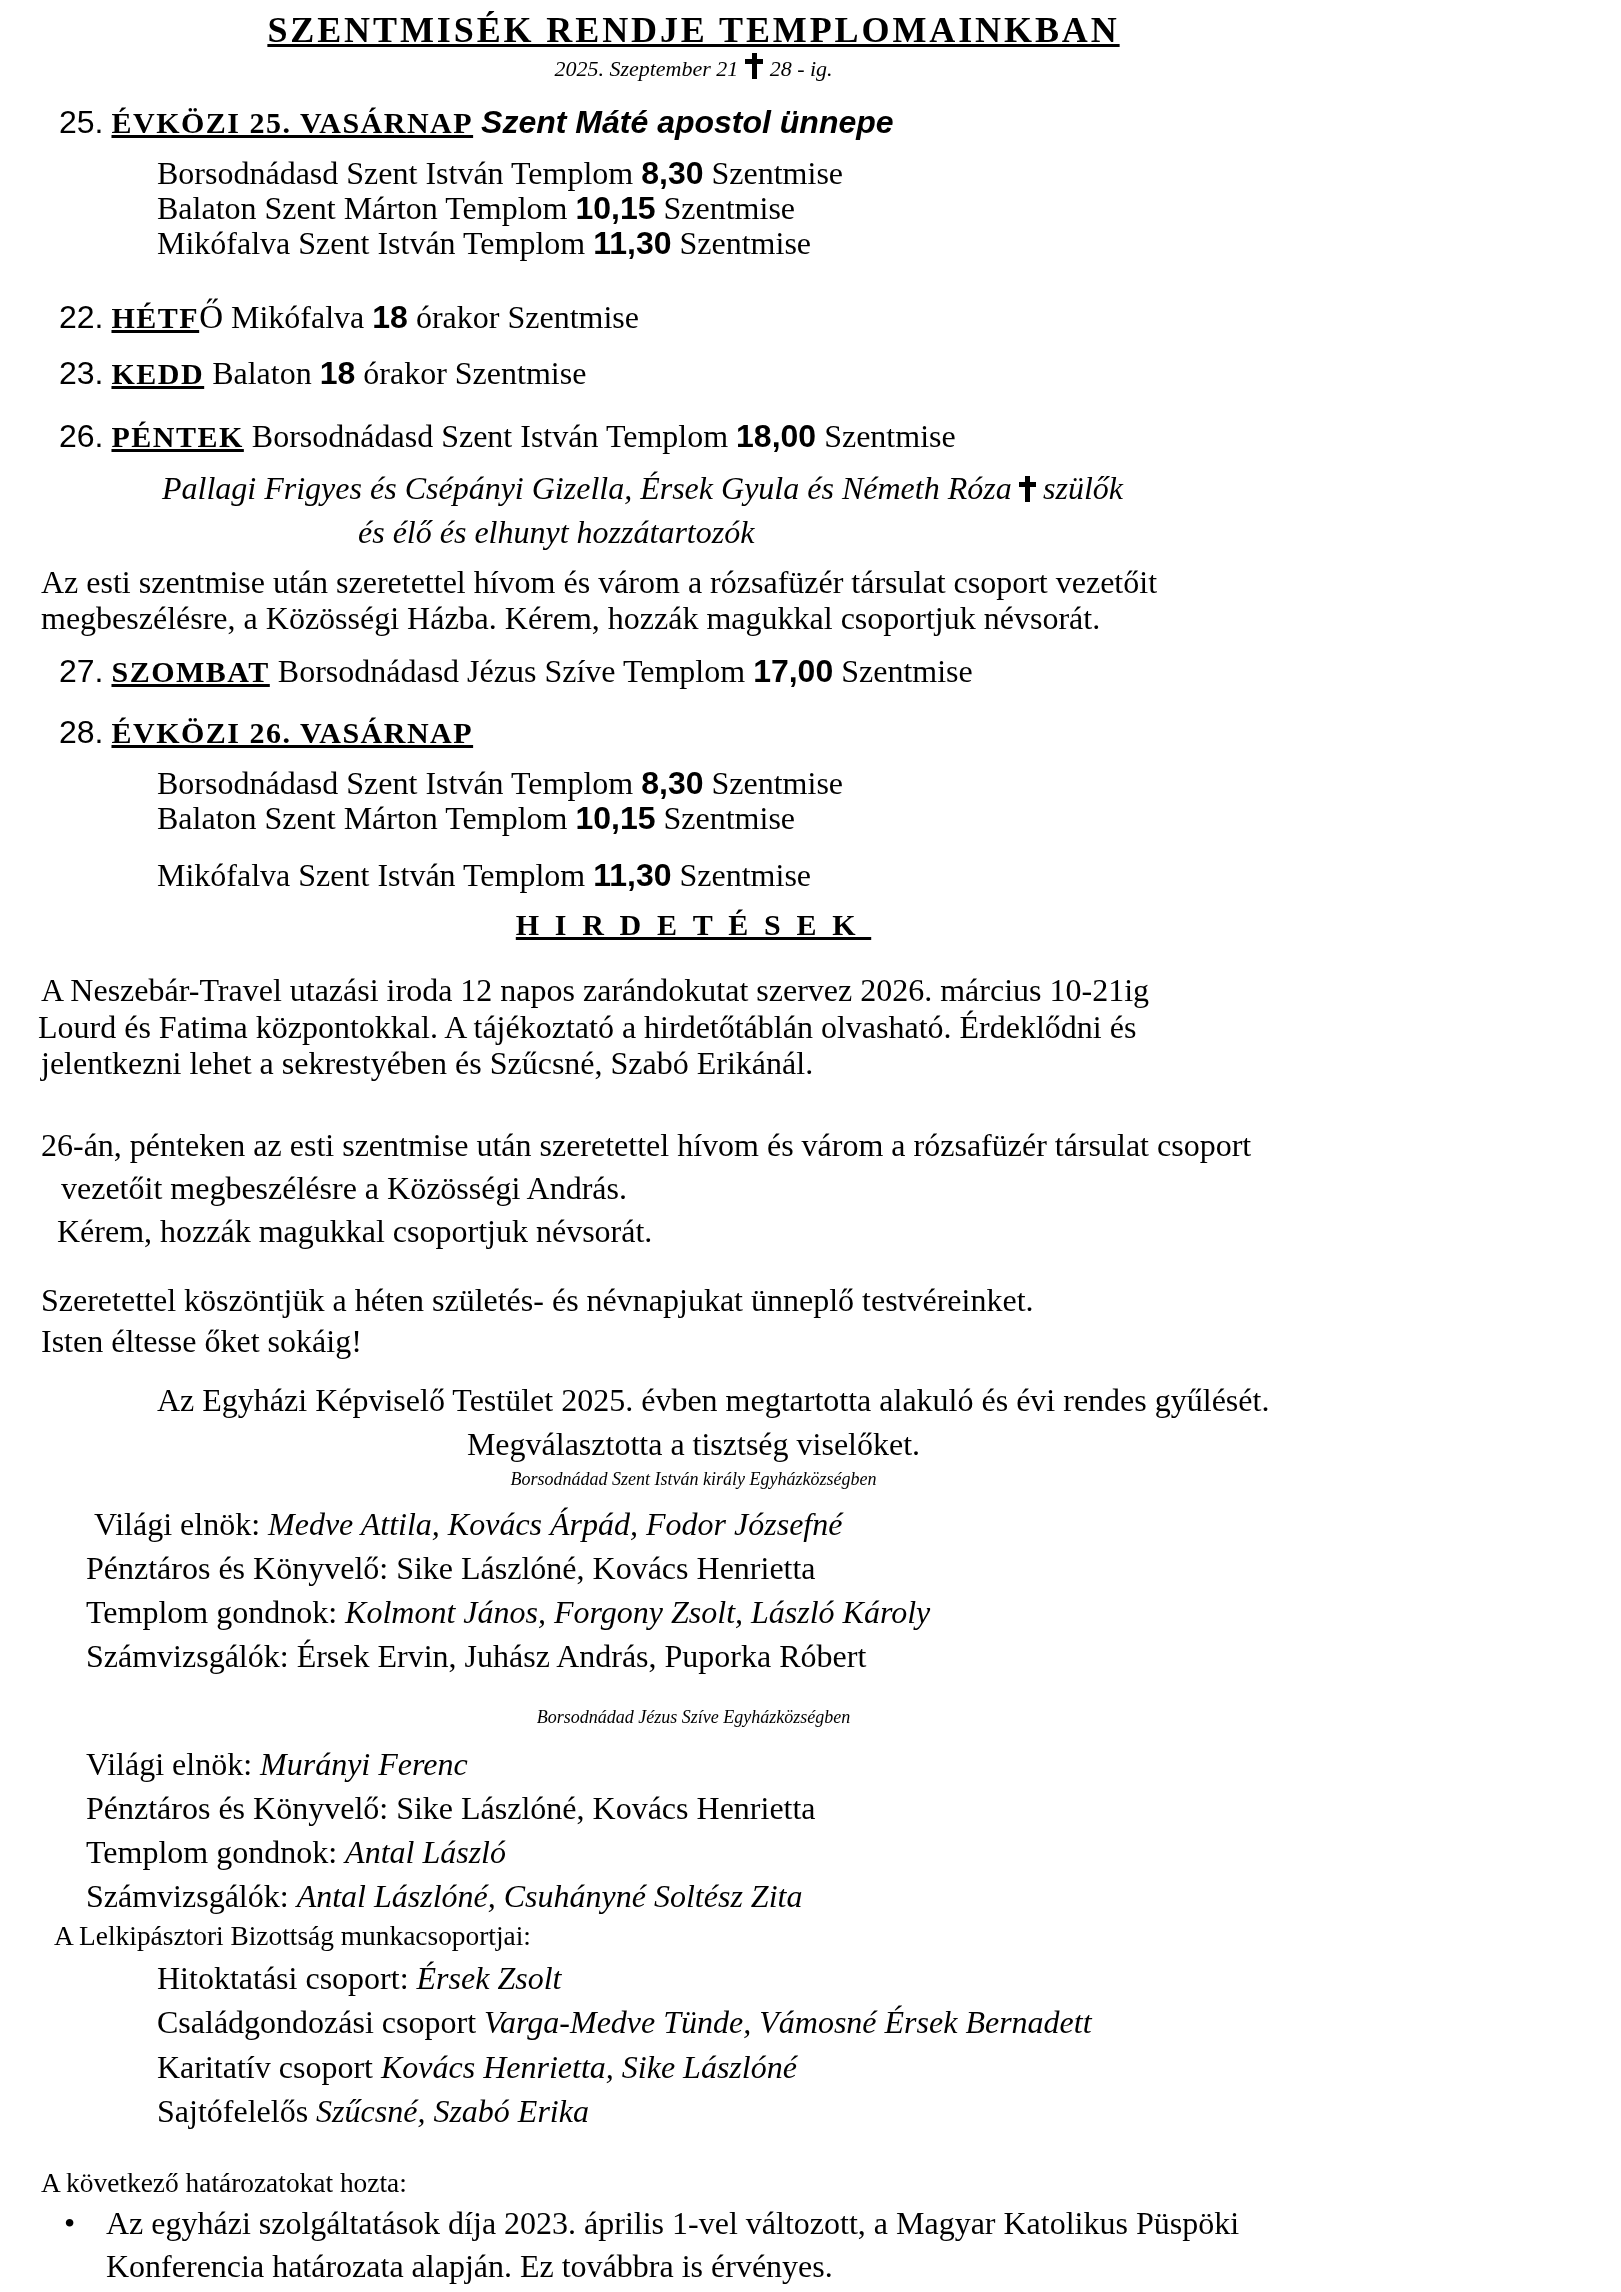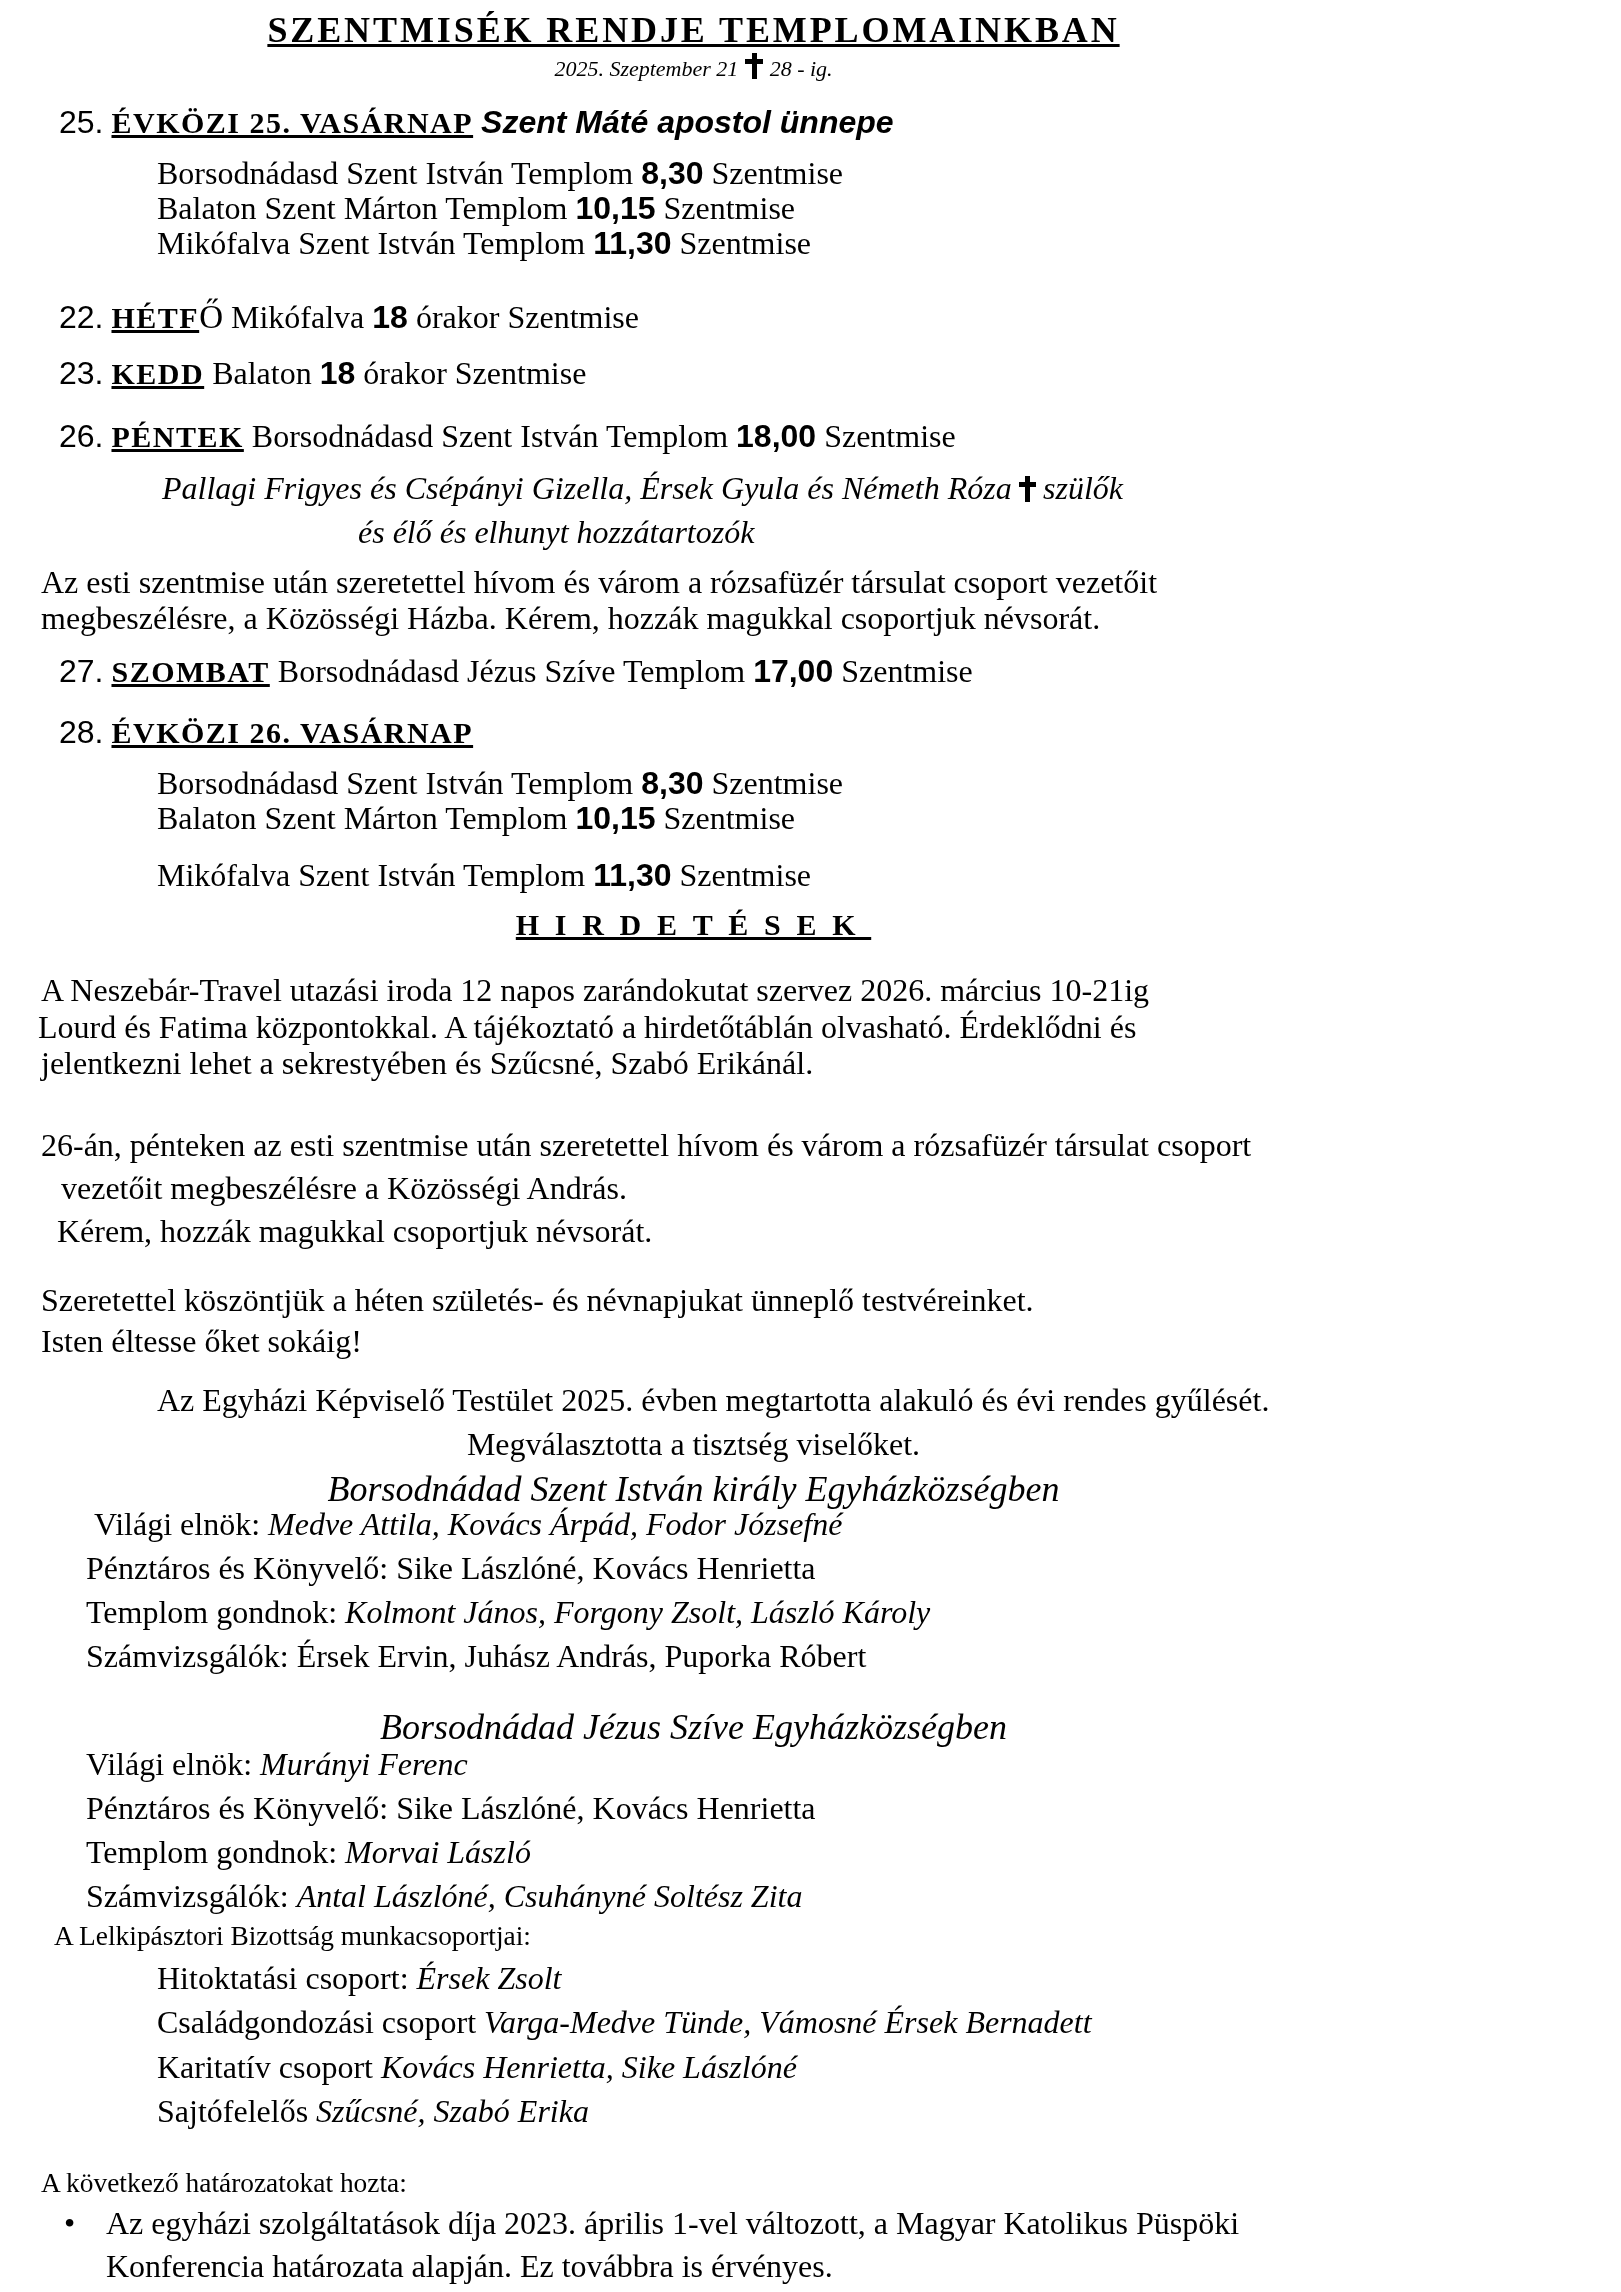--- a/index.html
+++ b/index.html
@@ -14,21 +14,21 @@
     font-family:"Liberation Serif",serif;font-weight:700;
     text-decoration:underline;letter-spacing:1.5px;font-size:30px;
   }
   .title-deco{font-size:36px;letter-spacing:2.9px;}
   .hird-deco{font-size:30px;letter-spacing:15.7px;}
   .num{font-family:"Liberation Sans",sans-serif;font-size:32px;}
   .time{font-family:"Liberation Sans",sans-serif;font-weight:700;font-size:32px;}
   .feast{font-family:"Liberation Sans",sans-serif;font-style:italic;font-weight:700;font-size:32px;}
   .it{font-style:italic;}
   .subtitle{font-style:italic;font-size:22px;}
-  .ph{font-style:italic;font-size:36px;}
+  .ph{font-style:italic;font-size:18px;}
   .small{font-size:27.4px;}
   .dayplain{font-size:33px;font-weight:400;text-decoration:none;letter-spacing:0;}
   .cross-icon{display:inline-block;position:relative;width:17.6px;height:25.5px;vertical-align:-2.9px;margin:0 6.9px;}
   .cross-icon::before{content:"";position:absolute;left:6.9px;top:0;width:4.9px;height:25.5px;background:#000;}
   .cross-icon::after{content:"";position:absolute;left:0;top:5.9px;width:17.6px;height:4.9px;background:#000;}
 </style>
 </head>
 <body>
 
 <div class="ln center" style="top:9.8px">
@@ -163,21 +163,21 @@
 <div class="ln" style="top:1746px;left:86px">
   <span>Világi elnök:</span>
   <span class="it">Murányi Ferenc</span>
 </div>
 <div class="ln" style="top:1790px;left:86px">
   <span>Pénztáros és Könyvelő:</span>
   <span>Sike Lászlóné, Kovács Henrietta</span>
 </div>
 <div class="ln" style="top:1834px;left:86px">
   <span>Templom gondnok:</span>
-  <span class="it">Morvai László</span>
+  <span class="it">Antal László</span>
 </div>
 <div class="ln" style="top:1878px;left:86px">
   <span>Számvizsgálók:</span>
   <span class="it">Antal Lászlóné, Csuhányné Soltész Zita</span>
 </div>
 
 <div class="ln small" style="top:1921px;left:54px"><span>A Lelkipásztori Bizottság munkacsoportjai:</span></div>
 <div class="ln" style="top:1960px;left:157px">
   <span>Hitoktatási csoport:</span>
   <span class="it">Érsek Zsolt</span>

